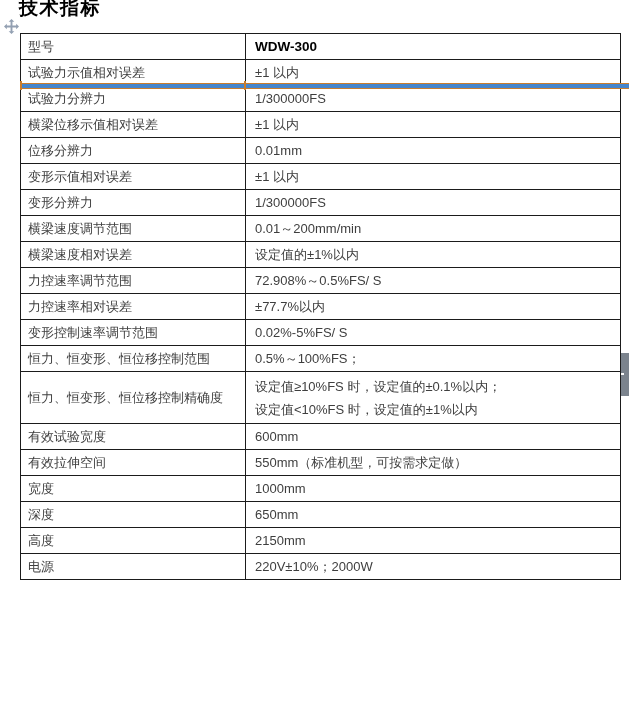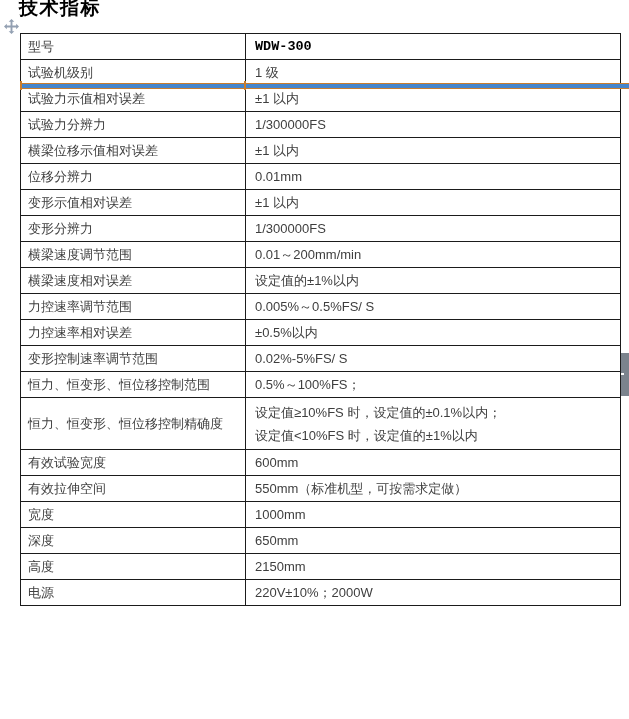--- a/index.html
+++ b/index.html
@@ -31,21 +31,21 @@
     border-collapse:collapse;table-layout:fixed;
   }
   .spec-table td{
     border:1px solid var(--border-color);
     height:26px;padding:1px 8px 1px 7px;vertical-align:middle;
     font-size:13px;color:var(--text-color);line-height:17px;
     overflow:hidden;
   }
   .spec-table td.value-cell{padding-left:9px;white-space:pre-line;}
   .spec-table tr.tall td{height:52px;line-height:23px;}
-  .spec-table td.bold{font-weight:700;color:#000;font-size:13.5px;font-family:Liberation Mono, monospace;}
+  .spec-table td.bold{font-weight:700;color:#000;font-size:13.5px;}
   .row-drag-indicator{
     position:absolute;left:20px;top:83px;width:609px;height:6px;
     background:var(--indicator-blue);
     border-top:1px solid var(--indicator-orange);
     border-bottom:1px solid var(--indicator-orange);
   }
   .indicator-tick{
     position:absolute;top:81px;width:2px;height:9px;
     background:var(--indicator-orange);
   }
@@ -75,24 +75,20 @@
   <colgroup>
     <col style="width:225px">
     <col style="width:375px">
   </colgroup>
   <tbody>
       <tr>
         <td class="label-cell">型号</td>
         <td class="value-cell bold">WDW-300</td>
       </tr>
       <tr>
-        <td class="label-cell">试验机级别</td>
-        <td class="value-cell">1 级</td>
-      </tr>
-      <tr>
         <td class="label-cell">试验力示值相对误差</td>
         <td class="value-cell">±1 以内</td>
       </tr>
       <tr>
         <td class="label-cell">试验力分辨力</td>
         <td class="value-cell">1/300000FS</td>
       </tr>
       <tr>
         <td class="label-cell">横梁位移示值相对误差</td>
         <td class="value-cell">±1 以内</td>
@@ -112,25 +108,25 @@
       <tr>
         <td class="label-cell">横梁速度调节范围</td>
         <td class="value-cell">0.01～200mm/min</td>
       </tr>
       <tr>
         <td class="label-cell">横梁速度相对误差</td>
         <td class="value-cell">设定值的±1%以内</td>
       </tr>
       <tr>
         <td class="label-cell">力控速率调节范围</td>
-        <td class="value-cell">0.005%～0.5%FS/ S</td>
+        <td class="value-cell">72.908%～0.5%FS/ S</td>
       </tr>
       <tr>
         <td class="label-cell">力控速率相对误差</td>
-        <td class="value-cell">±0.5%以内</td>
+        <td class="value-cell">±77.7%以内</td>
       </tr>
       <tr>
         <td class="label-cell">变形控制速率调节范围</td>
         <td class="value-cell">0.02%-5%FS/ S</td>
       </tr>
       <tr>
         <td class="label-cell">恒力、恒变形、恒位移控制范围</td>
         <td class="value-cell">0.5%～100%FS；</td>
       </tr>
       <tr class="tall">

